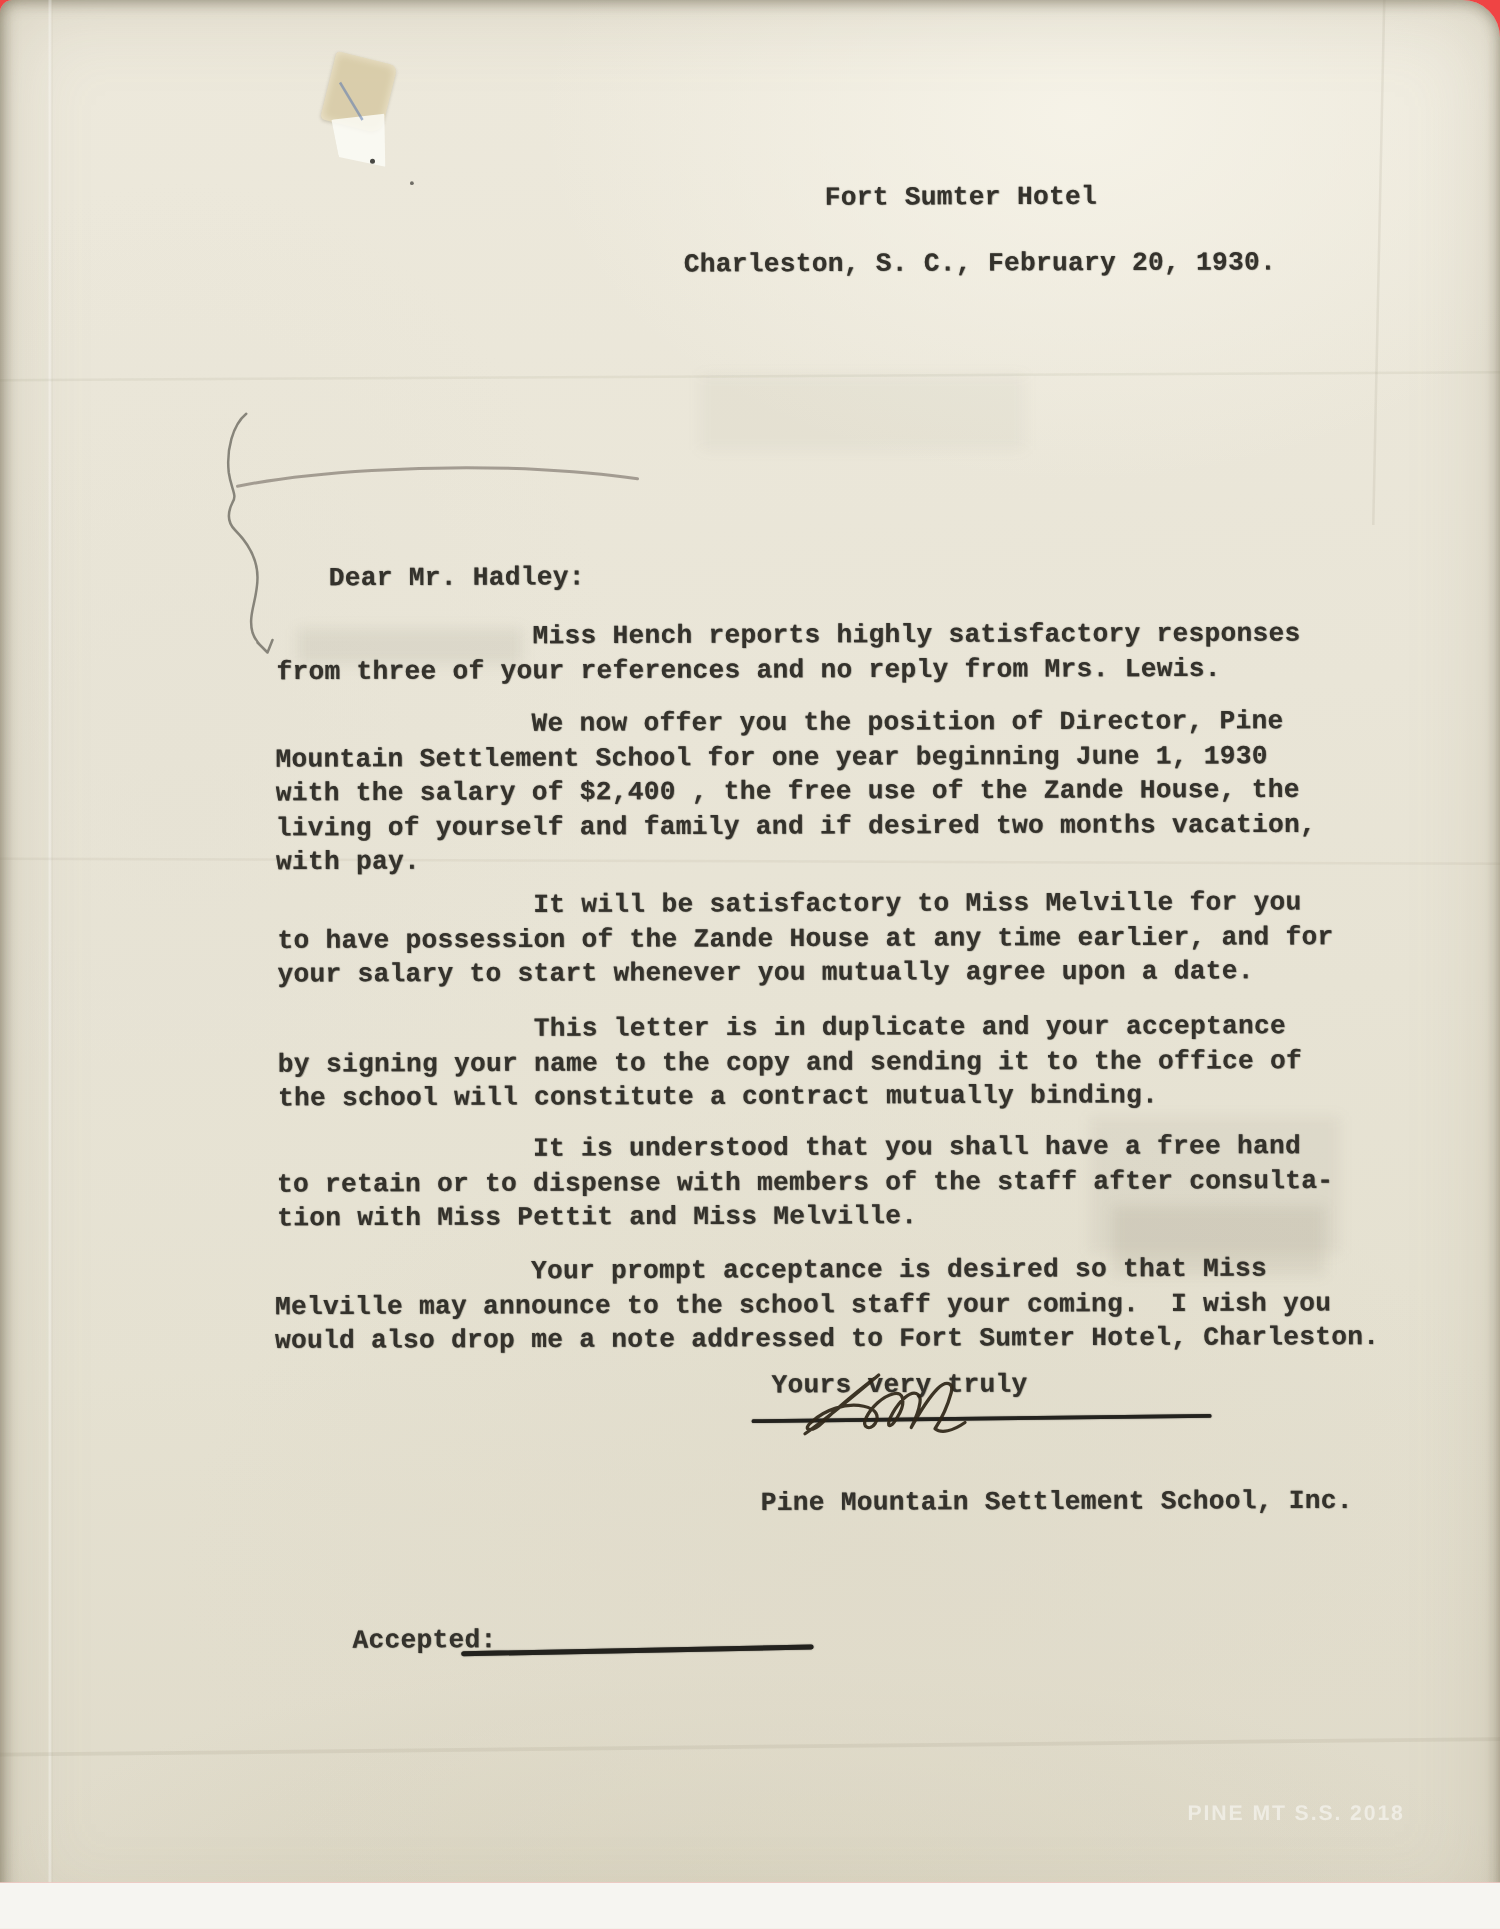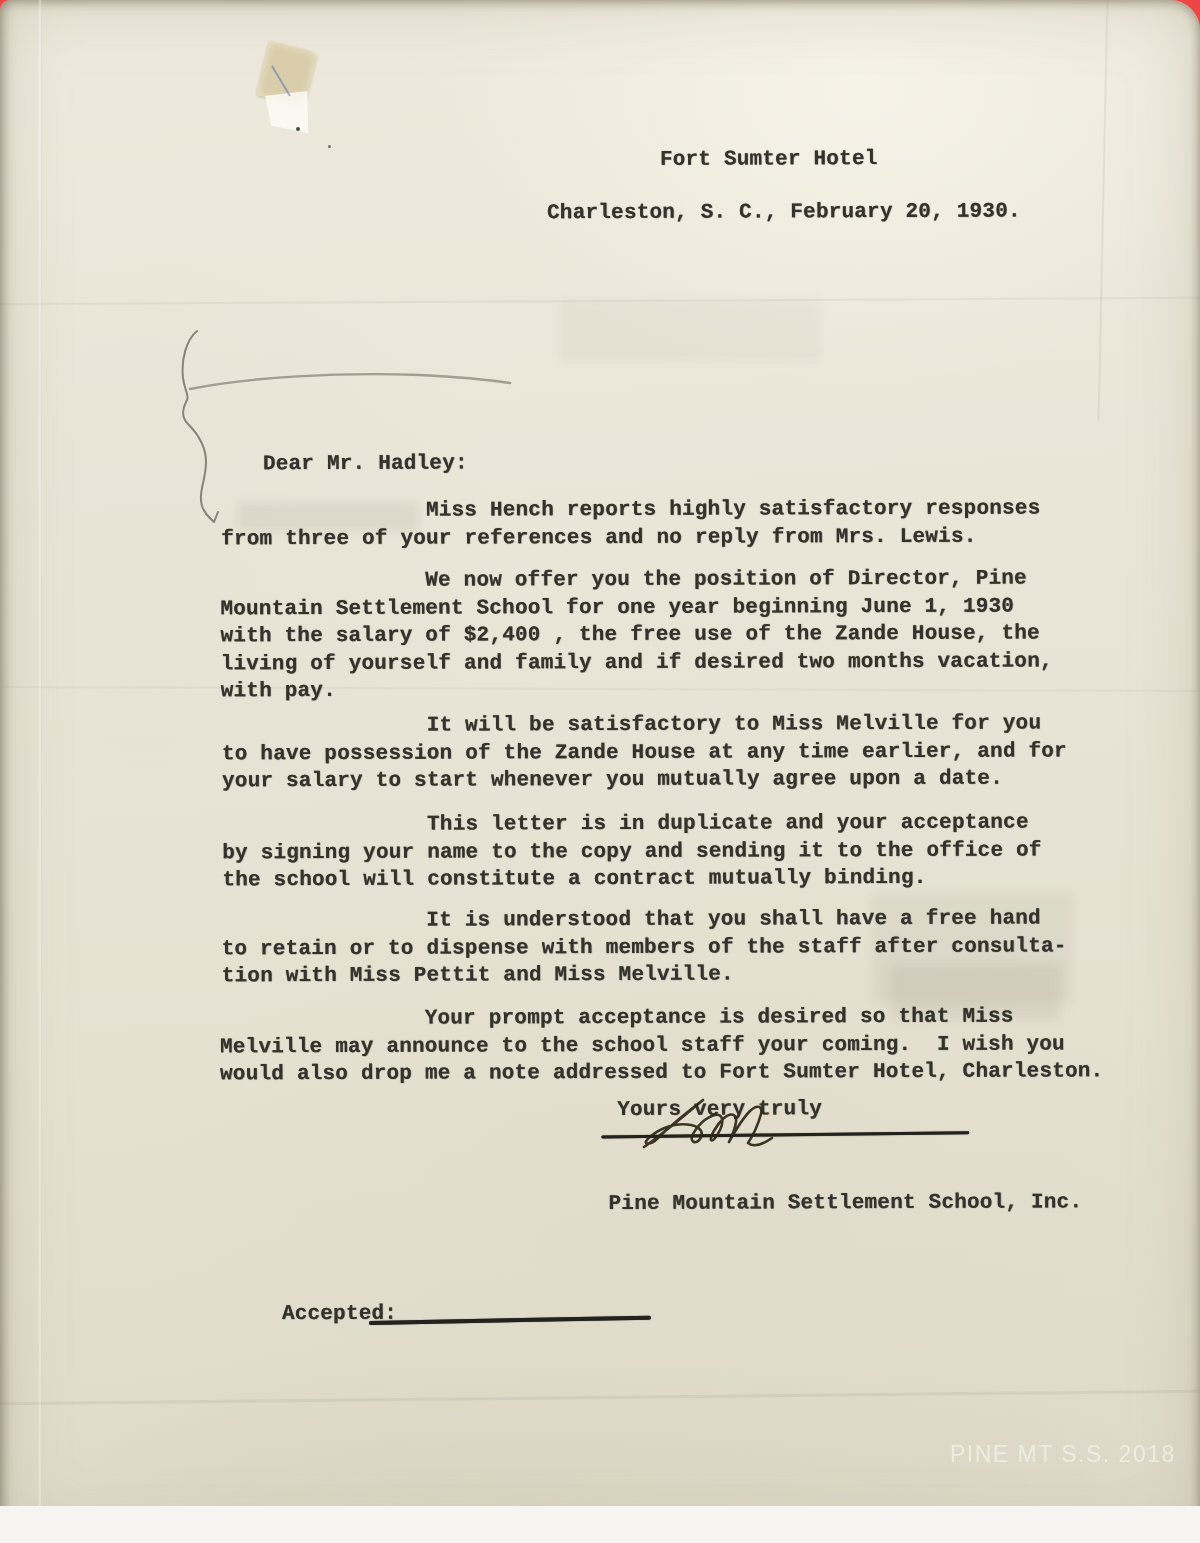--- a/index.html
+++ b/index.html
@@ -36,21 +36,21 @@
   .speck{position:absolute;border-radius:50%;background:#1c1b18;}
   .typed{position:absolute;font-weight:bold;font-size:21px;line-height:27.6px;letter-spacing:0.2px;
          color:#34322c;white-space:pre;
          text-shadow:0 0 1px rgba(45,42,35,0.55),0.6px 0.4px 0 rgba(45,42,35,0.25);}
   .content{position:absolute;left:0;top:0;width:1200px;height:1543px;transform:rotate(-0.2deg);}
   .rule{position:absolute;background:#23221e;border-radius:2px;
         box-shadow:0 0 1px rgba(35,34,30,0.8);}
   .rule.sig{left:600px;top:1134px;width:368px;height:3px;transform:rotate(-0.45deg);}
   .rule.accepted{left:367px;top:1318px;width:282px;height:3.5px;transform:rotate(-0.9deg);}
   .watermark{position:absolute;left:950px;top:1441px;font-family:"Liberation Sans",sans-serif;
-        font-size:23px;letter-spacing:1.5px;color:rgba(255,255,255,0.5);font-weight:normal;white-space:pre;}
+        font-size:17px;letter-spacing:1.5px;color:rgba(255,255,255,0.5);font-weight:bold;white-space:pre;}
   svg.marks{position:absolute;left:0;top:0;pointer-events:none;}
 </style>
 </head>
 <body>
 
 <div class="scan">
   <div class="paper"></div>
 
   <div class="crease v1"></div>
   <div class="crease v2"></div>

